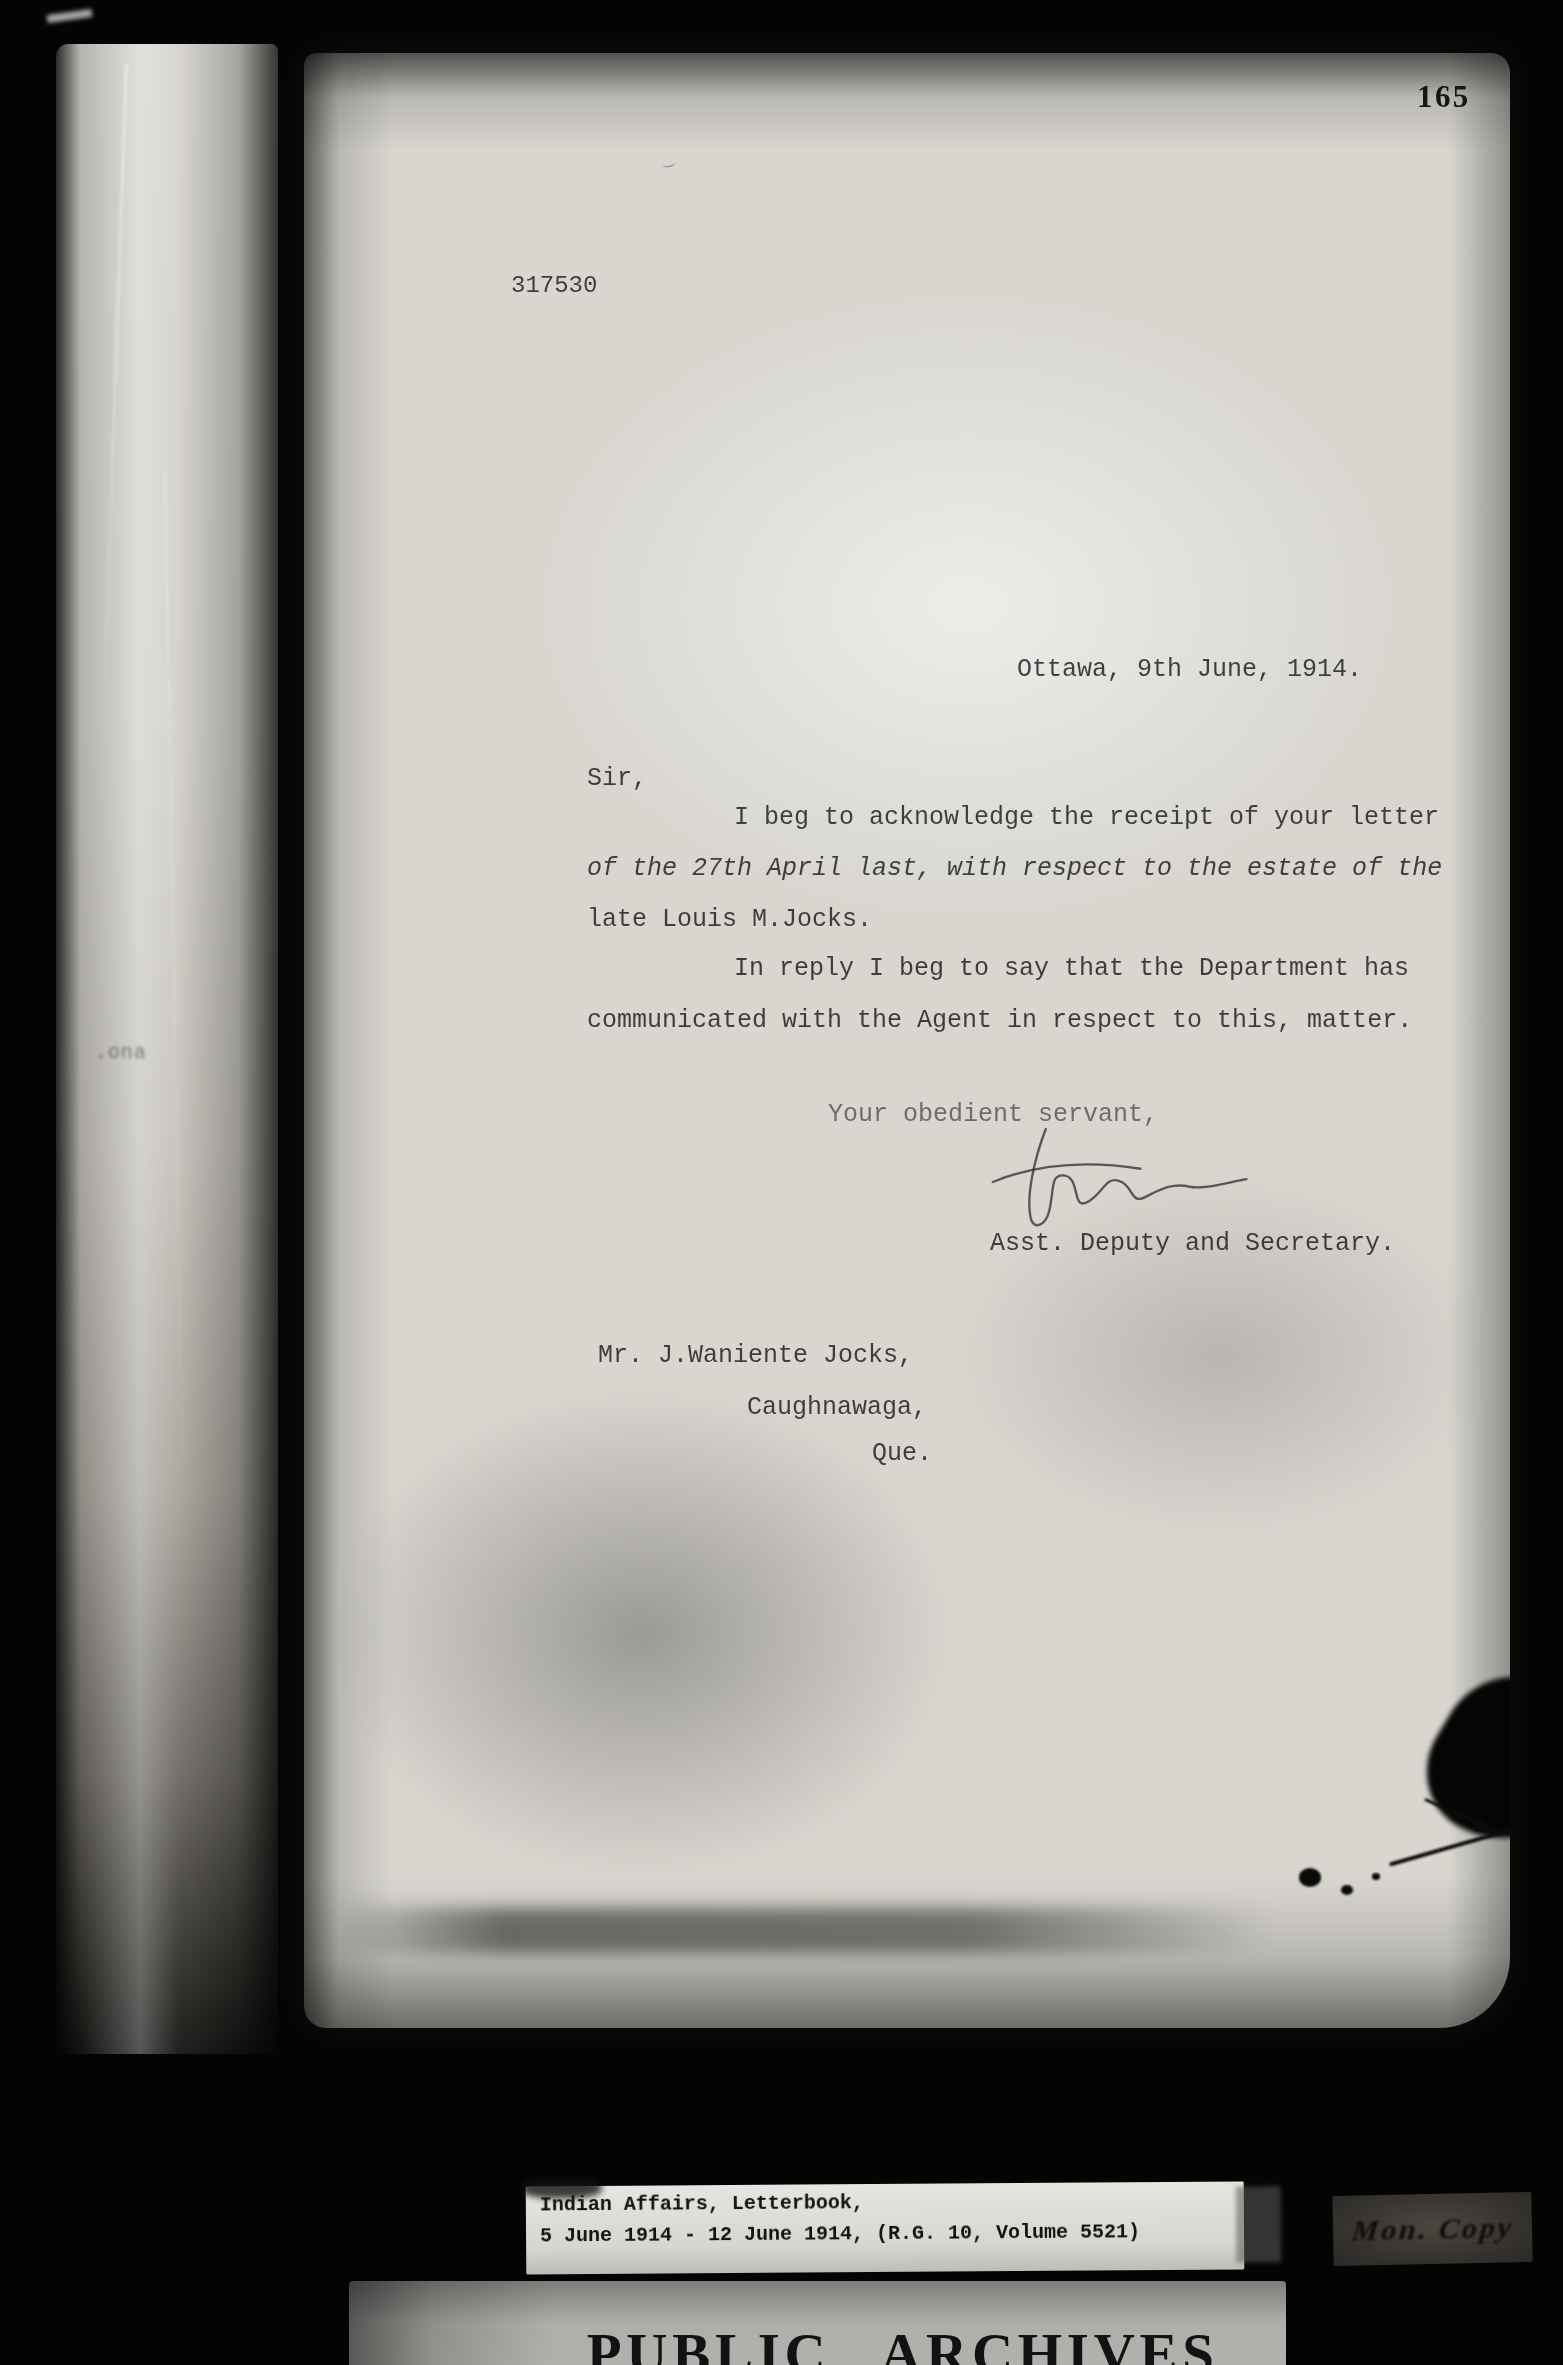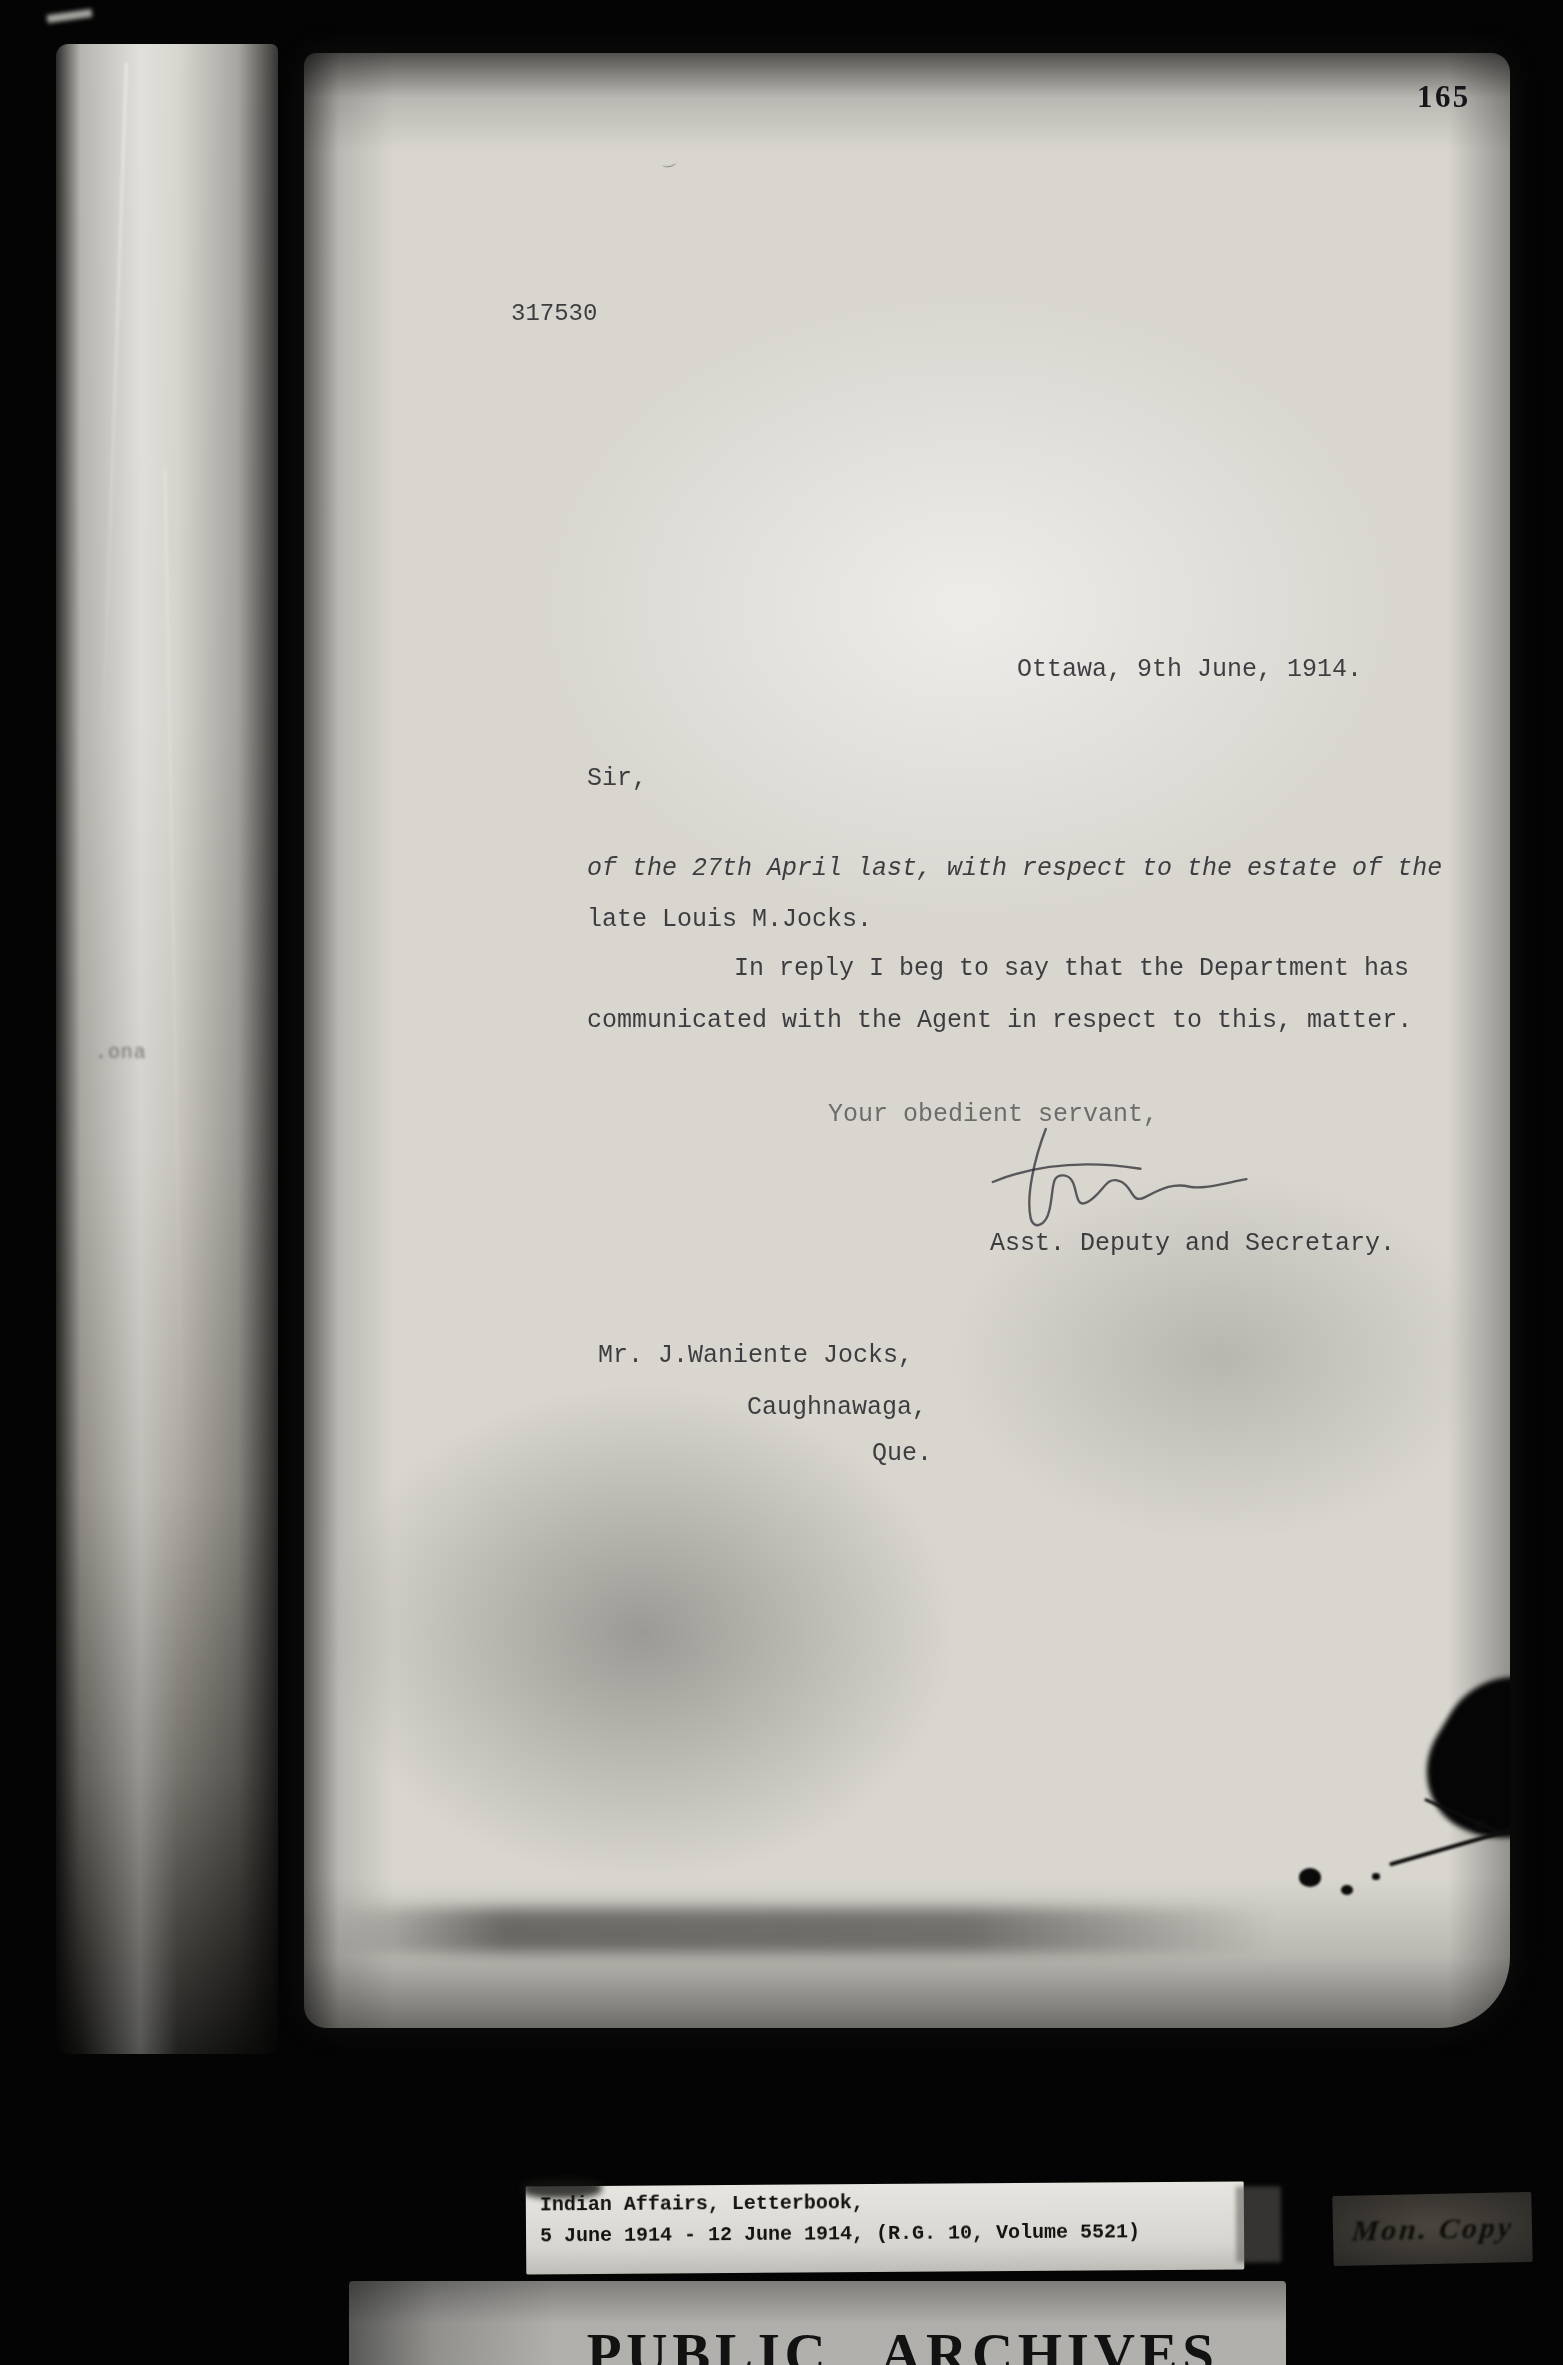--- a/index.html
+++ b/index.html
@@ -154,26 +154,27 @@
     <span class="edge-bleed">.ona</span>
   </div>
   <div class="film-scratch"></div>
 
   <div class="letter-page">
 
     <span class="page-number">165</span>
 
     <div class="stray-mark"></div>
 
-    <span class="tw" style="left:207px; top:219px; font-size:24px;margin-top:28px;">317530</span>
+    <span class="tw" style="left:207px; top:219px; font-size:24px;">317530</span>
 
     <span class="tw" style="left:713px; top:602px;">Ottawa, 9th June, 1914.</span>
 
     <span class="tw" style="left:283px; top:711px;">Sir,</span>
 
+    <span class="tw" style="left:430px; top:750px;">I beg to acknowledge the receipt of your letter</span>
     <span class="tw" style="left:283px; top:801px;font-style:italic;">of the 27th April last, with respect to the estate of the</span>
     <span class="tw" style="left:283px; top:852px;">late Louis M.Jocks.</span>
     <span class="tw" style="left:430px; top:901px;">In reply I beg to say that the Department has</span>
     <span class="tw" style="left:283px; top:953px;">communicated with the Agent in respect to this, matter.</span>
 
     <span class="tw faint" style="left:524px; top:1047px;">Your obedient servant,</span>
 
     <svg class="signature-svg" width="265" height="114" viewBox="0 0 560 240">
       <g fill="none" stroke="rgba(40,38,46,0.72)" stroke-width="5" stroke-linecap="round" stroke-linejoin="round">
         <path d="M120 8 C96 70 78 150 88 196 C94 222 120 214 128 178 C138 132 130 104 158 106 C196 110 172 186 212 160 C244 140 246 108 276 118 C306 128 298 168 330 152 C368 132 392 122 424 130 C452 136 500 122 544 114"></path>

